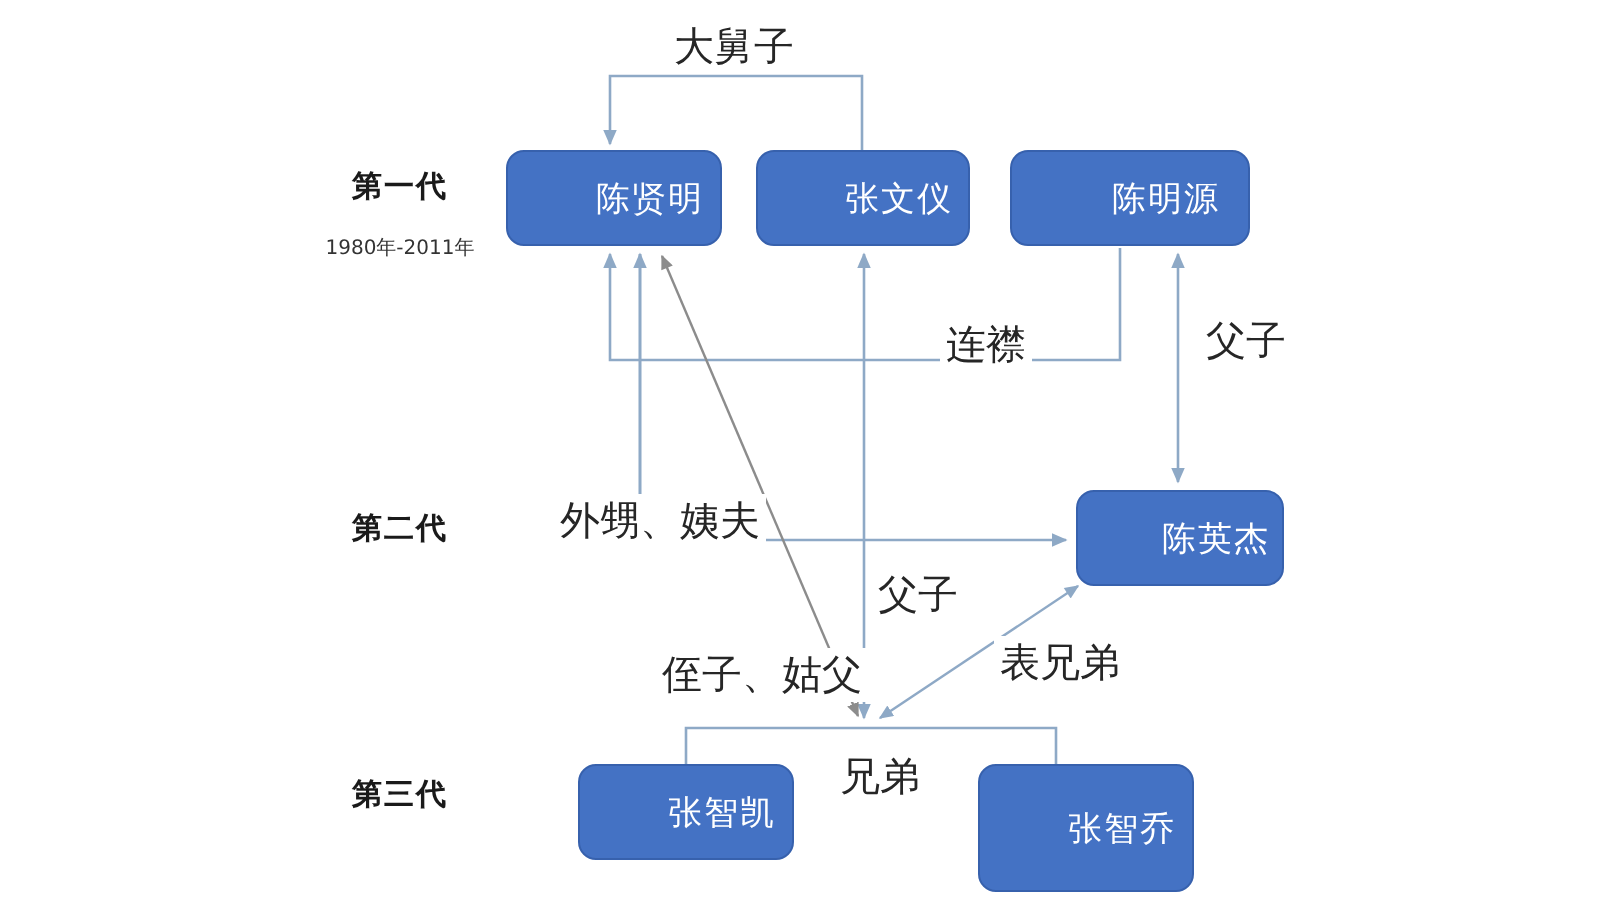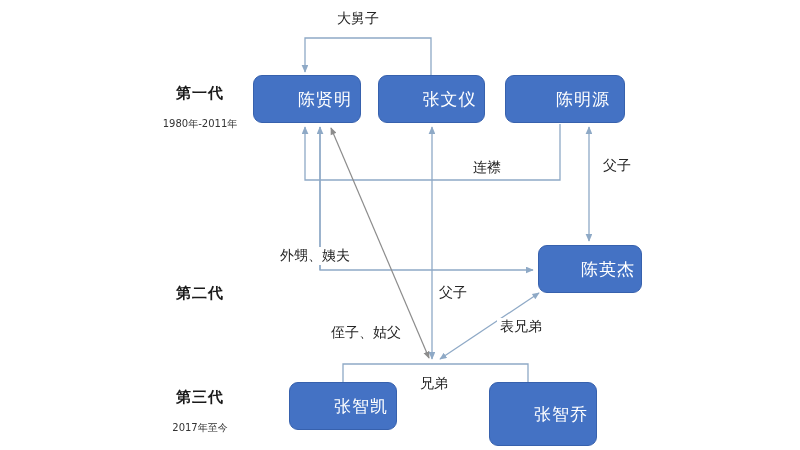--- a/index.html
+++ b/index.html
@@ -54,21 +54,21 @@
   }
   .gen-range {
     font-size: 10px;
     font-weight: normal;
     margin-top: 14px;
     white-space: nowrap;
     color: #333333;
   }
   .edge-label {
     position: absolute;
-    font-size: 14px;
+    font-size: 20px;
     color: #262626;
     white-space: nowrap;
     background: #ffffff;
     padding: 0 3px;
     z-index: 4;
   }
 </style>
 </head>
 <body>
 
@@ -107,27 +107,26 @@
     <path d="M539,293 L440,359" fill="none" stroke="#8ea9c6" stroke-width="1.2" marker-end="url(#ah-blue)" marker-start="url(#ah-blue-start)"></path>
 
     <path d="M343,382 L343,364 L528,364 L528,382" fill="none" stroke="#8ea9c6" stroke-width="1.3"></path>
   </svg>
 
   <div class="gen-label" style="left:110px; top:84px; width:180px;">
     <div class="gen-title">第一代</div>
     <div class="gen-range">1980年-2011年</div>
   </div>
 
-  <div class="gen-label" style="left:110px; top:255px; width:180px;margin-top:29px;">
+  <div class="gen-label" style="left:110px; top:255px; width:180px;">
     <div class="gen-title">第二代</div>
   </div>
 
   <div class="gen-label" style="left:110px; top:388px; width:180px;">
     <div class="gen-title">第三代</div>
-    <div class="gen-range">2017年至今</div>
   </div>
 
   <div class="node" style="left:253px; top:75px; width:108px; height:48px;">
     <span>陈贤明</span>
   </div>
 
   <div class="node" style="left:378px; top:75px; width:107px; height:48px;">
     <span>张文仪</span>
   </div>
 

